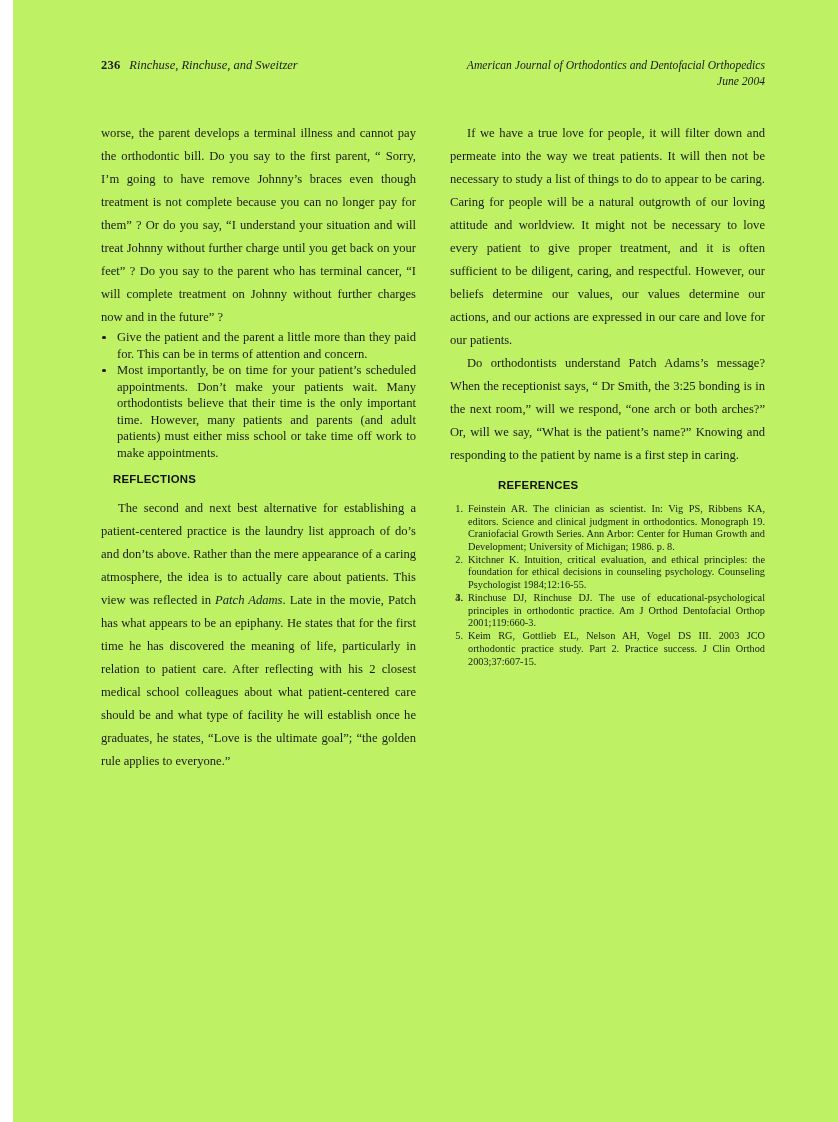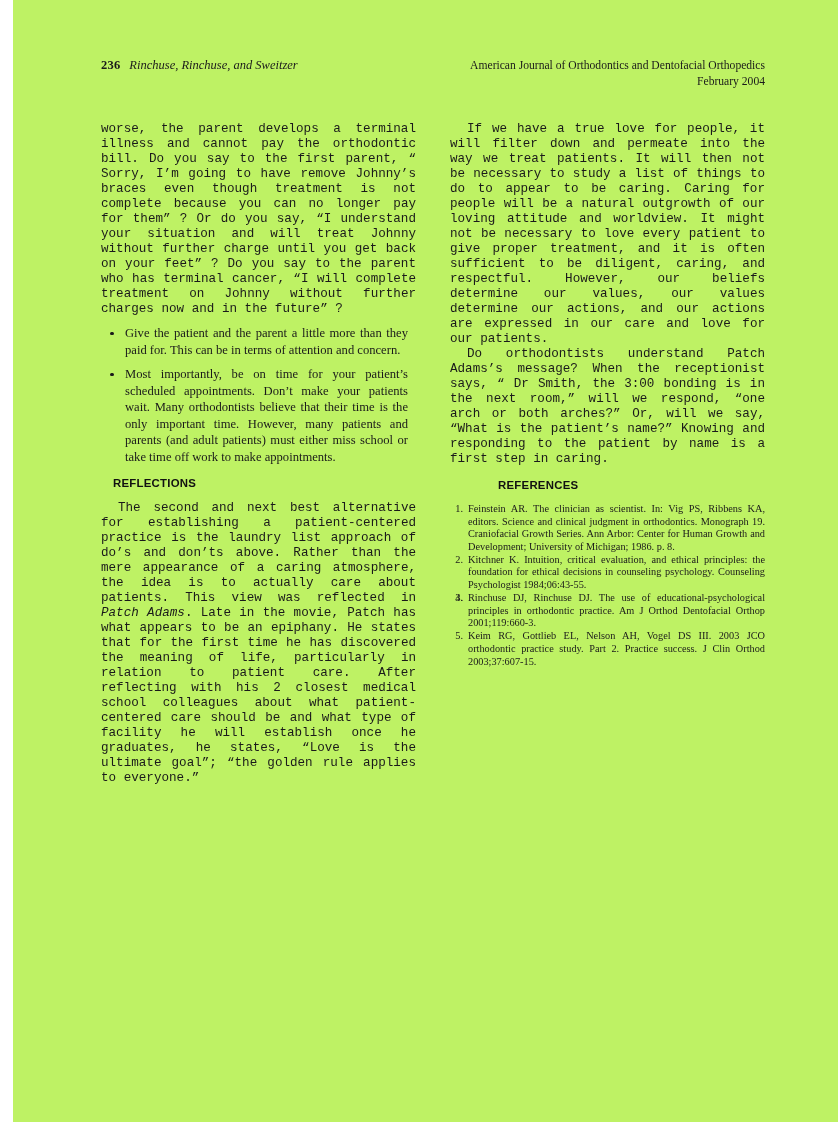--- a/index.html
+++ b/index.html
@@ -49,20 +49,21 @@
   .rh-authors {
     font-style: italic;
     font-size: 12.5px;
     margin-left: 9px;
   }
   .rh-right {
     position: absolute;
     right: 0;
     top: 0;
     text-align: right;
+    font-style: italic;
     font-size: 11.6px;
     line-height: 15.5px;
     white-space: nowrap;
   }
 
   
   .columns {
     position: absolute;
     left: 88px;
     top: 122px;
@@ -72,45 +73,44 @@
     position: absolute;
     top: 0;
     width: 315px;
   }
   .col-left  { left: 0px; }
   .col-right { left: 349px; }
 
   p.body-text {
     margin: 0;
     font-size: 12.6px;
-    line-height: 15px;
+    line-height: 23px;
     text-align: justify;
     text-justify: inter-word;
     -webkit-hyphens: none;
     hyphens: none;
-    font-family: Liberation Mono, monospace;
   }
   p.indent { text-indent: 17px; }
   p.noindent { text-indent: 0; }
 
   em.title { font-style: italic; }
 
   
   ul.bullets {
     margin: 0;
     padding: 0;
     list-style: none;
   }
   ul.bullets li {
     position: relative;
     padding-left: 16px;
     font-size: 12.6px;
     line-height: 16.55px;
     text-align: justify;
-    margin: 8px;
+    margin: 0;
   }
   ul.bullets li .dot {
     position: absolute;
     left: 1px;
     top: 6.5px;
     width: 3.6px;
     height: 3.6px;
     border-radius: 50%;
     background: #1a1a1a;
   }
@@ -155,21 +155,21 @@
 <body>
 
 <div class="page">
 
   <div class="running-head">
     <div class="rh-left">
       <span class="rh-pageno">236</span><span class="rh-authors">Rinchuse, Rinchuse, and Sweitzer</span>
     </div>
     <div class="rh-right">
       <div>American Journal of Orthodontics and Dentofacial Orthopedics</div>
-      <div>February 2004</div>
+      <div>June 2004</div>
     </div>
   </div>
 
   <div class="columns">
 
     <div class="col col-left">
 
       <p class="body-text noindent">worse, the parent develops a terminal illness and cannot pay the orthodontic bill. Do you say to the first parent, “ Sorry, I’m going to have remove Johnny’s braces even though treatment is not complete because you can no longer pay for them” ? Or do you say, “I understand your situation and will treat Johnny without further charge until you get back on your feet” ? Do you say to the parent who has terminal cancer, “I will complete treatment on Johnny without further charges now and in the future” ?</p>
 
       <ul class="bullets">
@@ -187,32 +187,32 @@
 
       <p class="body-text indent"><span>The second and next best alternative for establishing a patient-centered practice is the laundry list approach of do’s and don’ts above. Rather than the mere appearance of a caring atmosphere, the idea is to actually care about patients. This view was reflected in </span><em class="title">Patch Adams</em><span>. Late in the movie, Patch has what appears to be an epiphany. He states that for the first time he has discovered the meaning of life, particularly in relation to patient care. After reflecting with his 2 closest medical school colleagues about what patient-centered care should be and what type of facility he will establish once he graduates, he states, “Love is the ultimate goal”; “the golden rule applies to everyone.”</span></p>
 
     </div>
 
     <div class="col col-right">
 
 
       <p class="body-text indent">If we have a true love for people, it will filter down and permeate into the way we treat patients. It will then not be necessary to study a list of things to do to appear to be caring. Caring for people will be a natural outgrowth of our loving attitude and worldview. It might not be necessary to love every patient to give proper treatment, and it is often sufficient to be diligent, caring, and respectful. However, our beliefs determine our values, our values determine our actions, and our actions are expressed in our care and love for our patients.</p>
 
-      <p class="body-text indent">Do orthodontists understand Patch Adams’s message? When the receptionist says, “ Dr Smith, the 3:00 bonding is in the next room,” will we respond, “one arch or both arches?” Or, will we say, “What is the patient’s name?” Knowing and responding to the patient by name is a first step in caring.</p>
+      <p class="body-text indent">Do orthodontists understand Patch Adams’s message? When the receptionist says, “ Dr Smith, the 3:25 bonding is in the next room,” will we respond, “one arch or both arches?” Or, will we say, “What is the patient’s name?” Knowing and responding to the patient by name is a first step in caring.</p>
 
       <h2 class="section-head sec-references">REFERENCES</h2>
 
       <ol class="refs">
         <li>
           <span class="num">1.</span>
           <span>Feinstein AR. The clinician as scientist. In: Vig PS, Ribbens KA, editors. Science and clinical judgment in orthodontics. Monograph 19. Craniofacial Growth Series. Ann Arbor: Center for Human Growth and Development; University of Michigan; 1986. p. 8.</span>
         </li>
         <li>
           <span class="num">2.</span>
-          <span>Kitchner K. Intuition, critical evaluation, and ethical principles: the foundation for ethical decisions in counseling psychology. Counseling Psychologist 1984;06:43-55.</span>
+          <span>Kitchner K. Intuition, critical evaluation, and ethical principles: the foundation for ethical decisions in counseling psychology. Counseling Psychologist 1984;12:16-55.</span>
         </li>
         <li>
           <span class="num">3.</span>
         </li>
         <li>
           <span class="num">4.</span>
           <span>Rinchuse DJ, Rinchuse DJ. The use of educational-psychological principles in orthodontic practice. Am J Orthod Dentofacial Orthop 2001;119:660-3.</span>
         </li>
         <li>
           <span class="num">5.</span>

